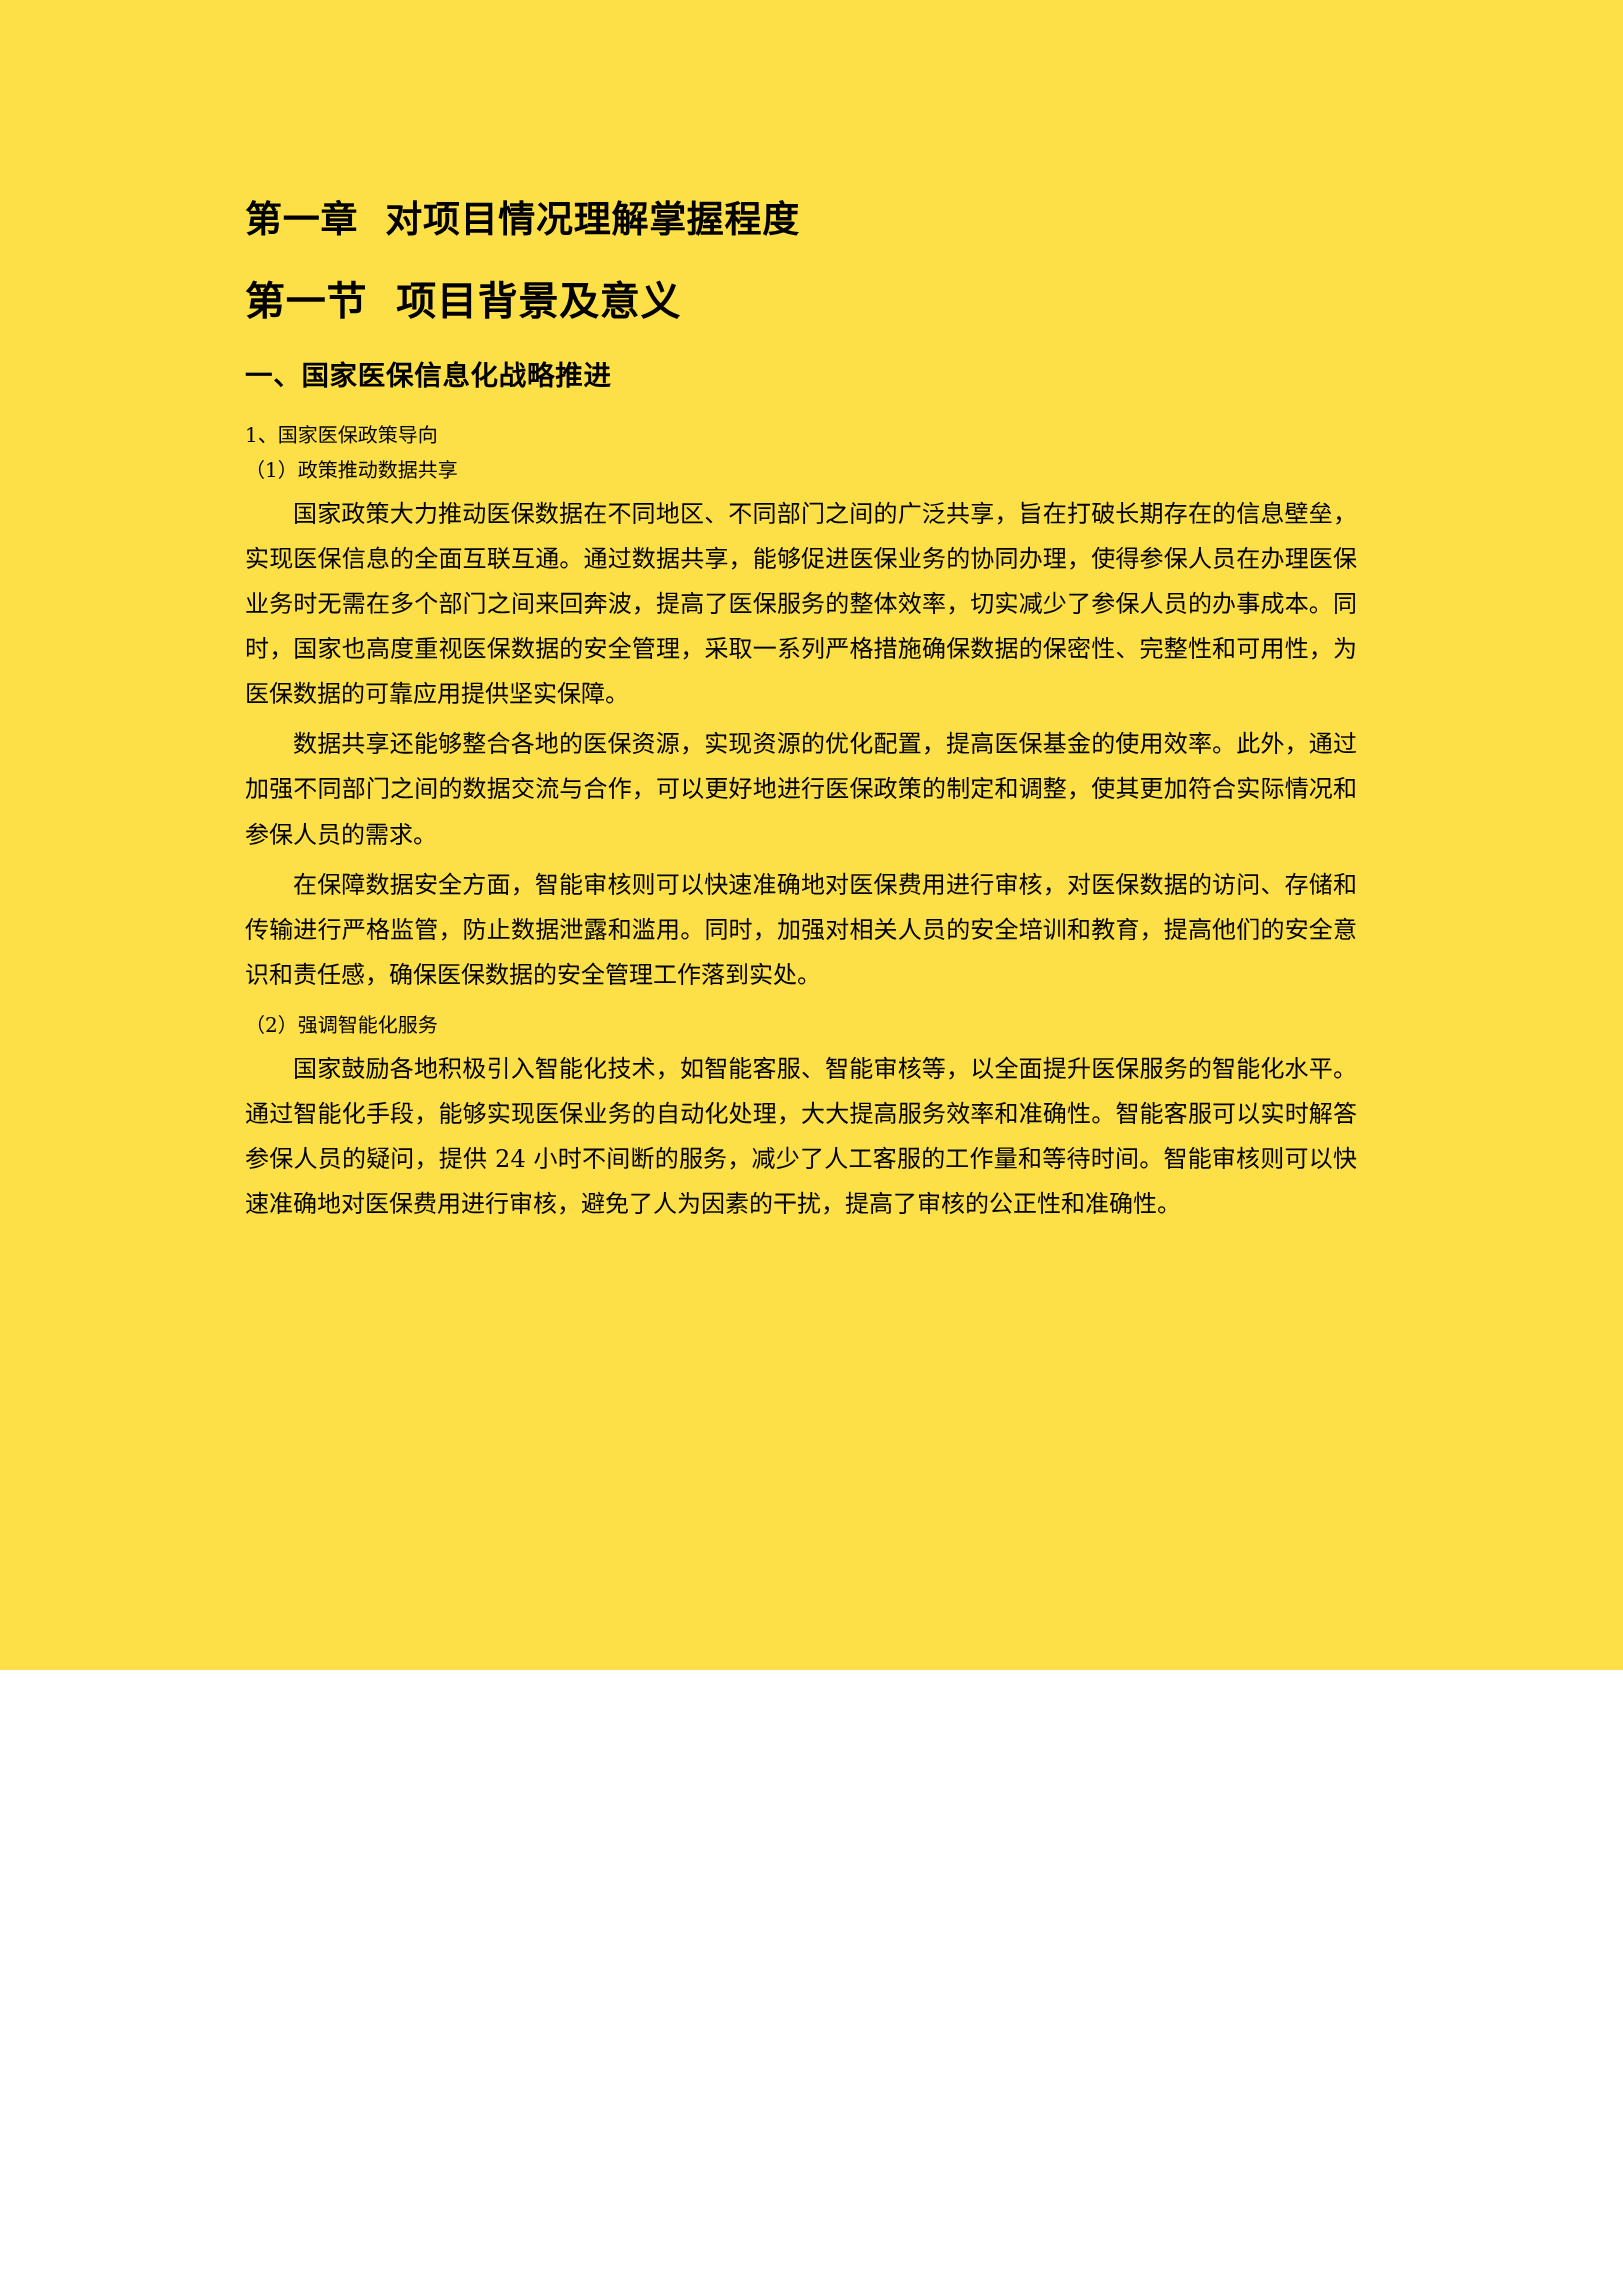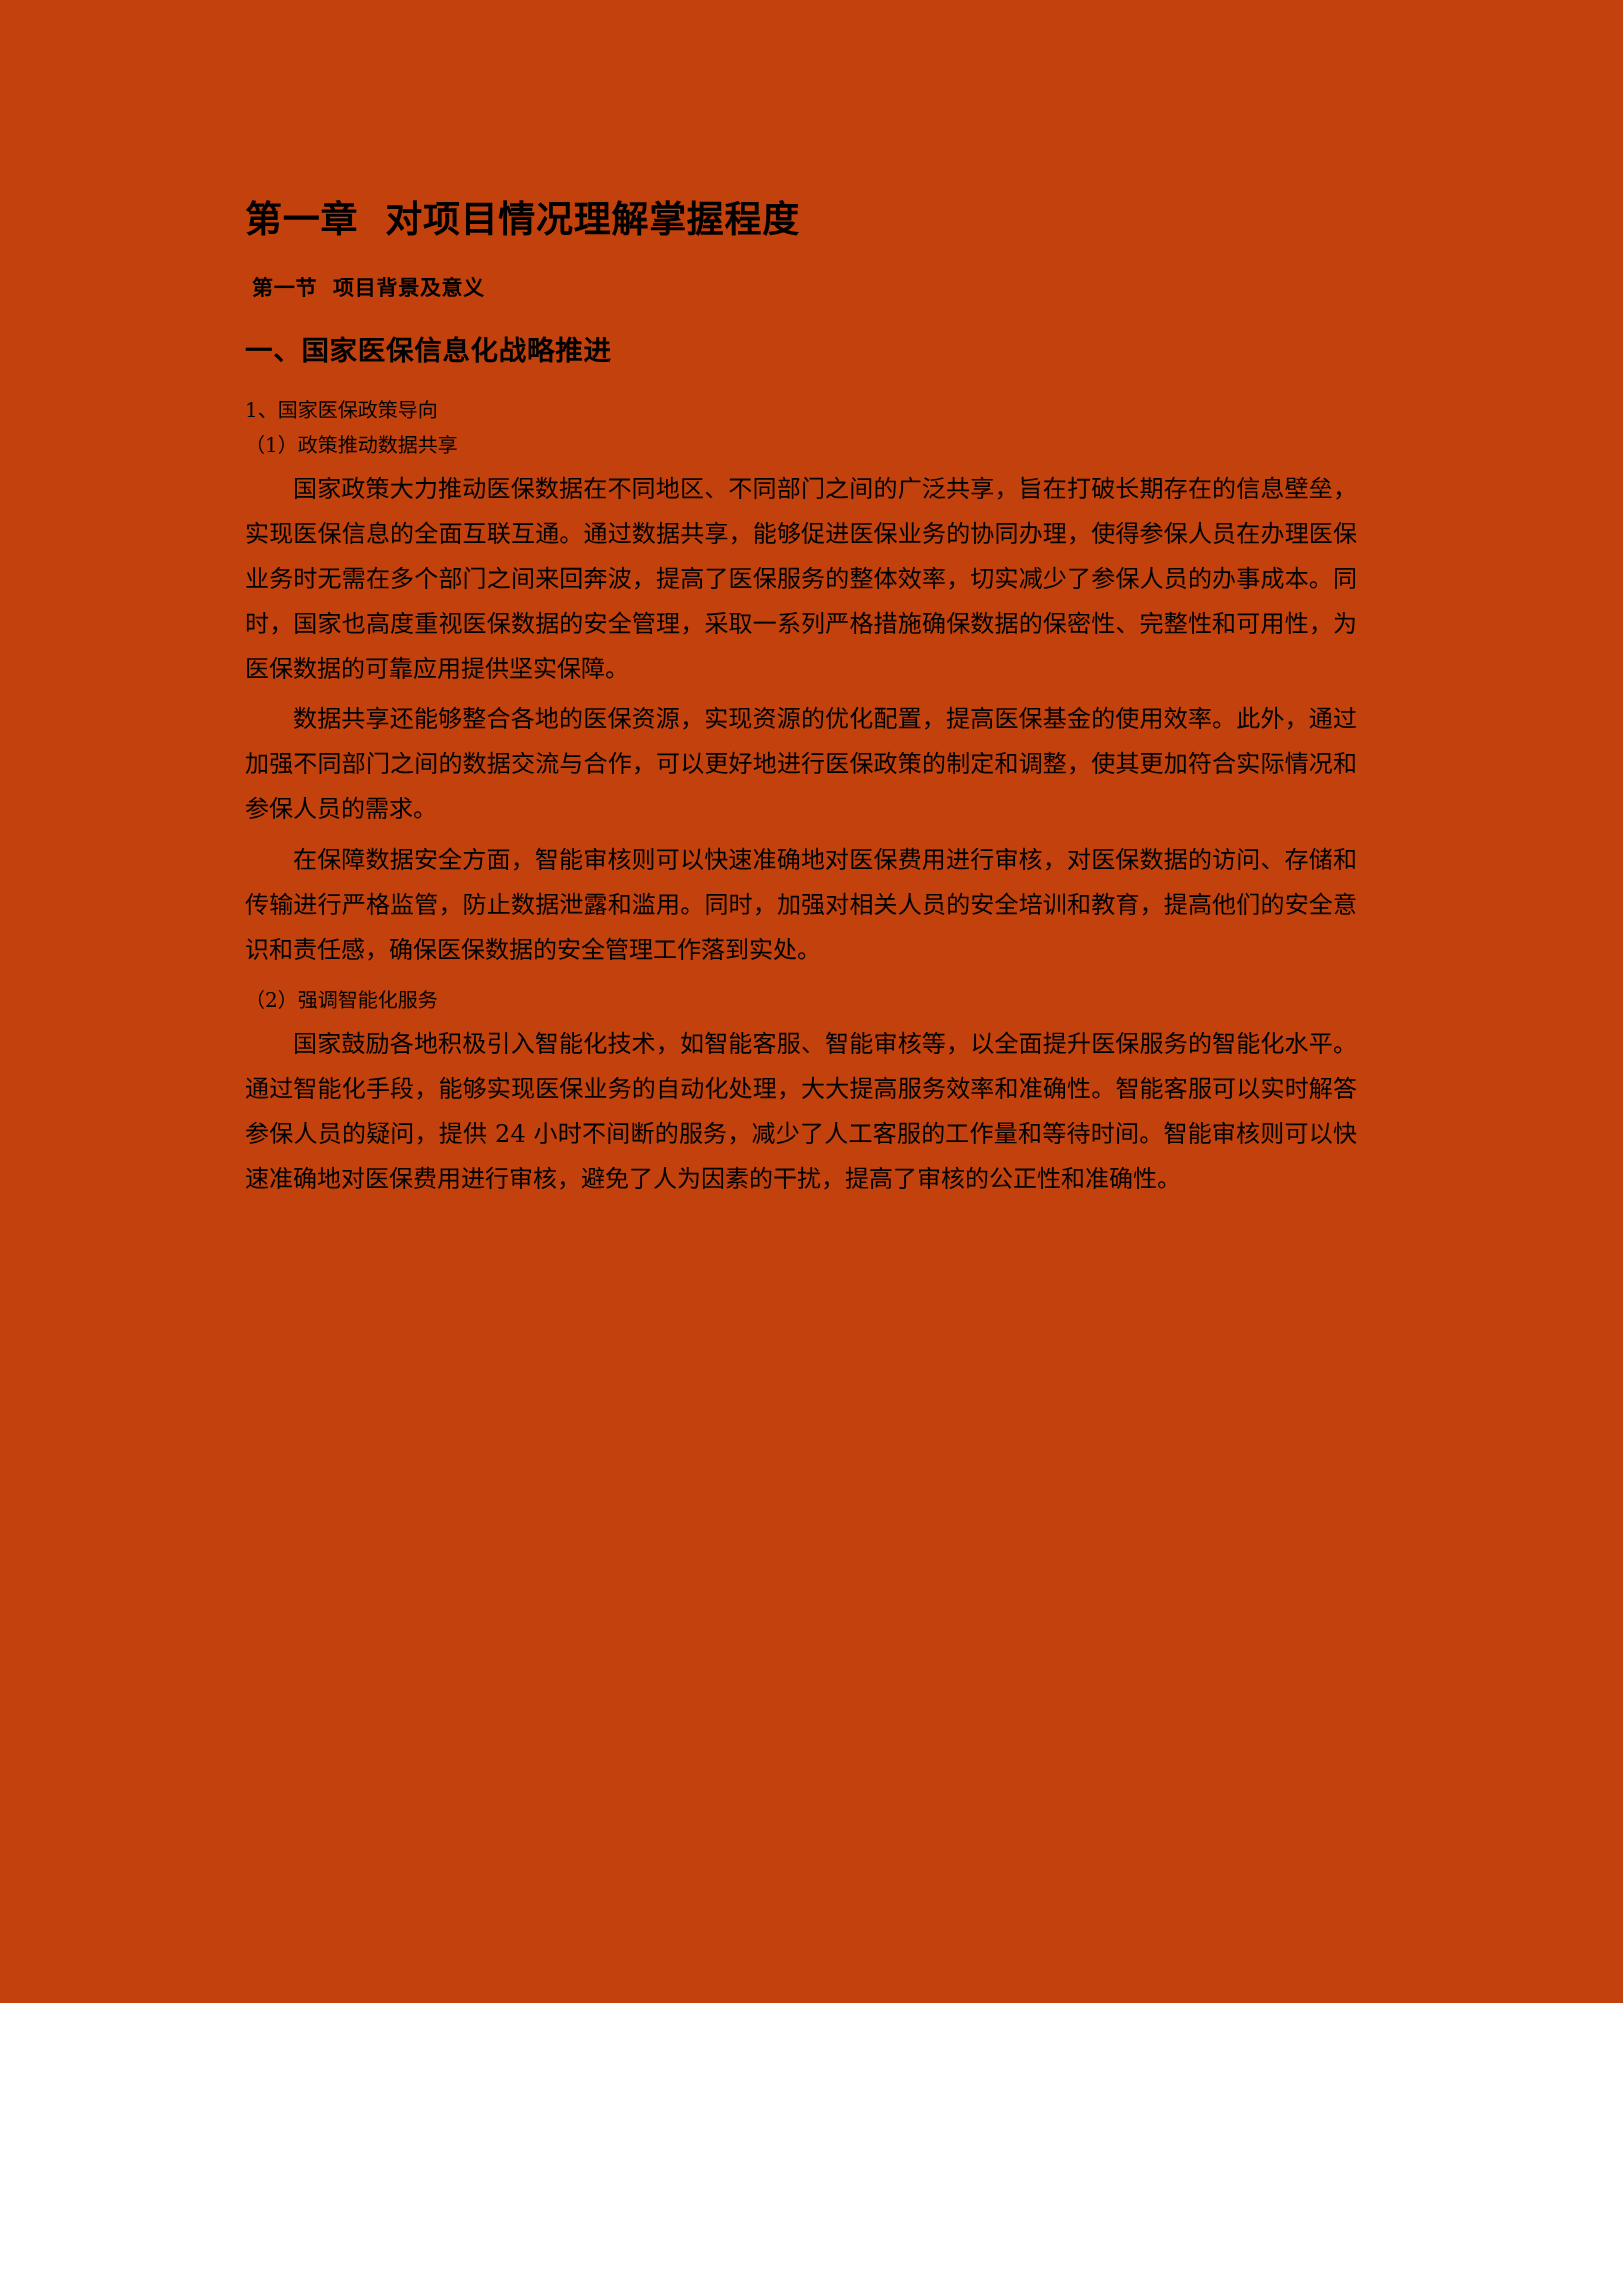--- a/index.html
+++ b/index.html
@@ -9,22 +9,22 @@
     background: #ffffff;
   }
   body {
     font-family: "DejaVu Serif", "Liberation Serif", serif;
     color: #000000;
     -webkit-font-smoothing: antialiased;
   }
   .page {
     position: relative;
     width: 1623px;
-    height: 2003px;
-    background: #c2410c;
+    height: 1670px;
+    background: #fde047;
     overflow: hidden;
     box-sizing: border-box;
   }
   .content {
     position: absolute;
     left: 245px;
     top: 196px;
     width: 1112px;
   }
 
@@ -34,24 +34,24 @@
     font-weight: bold;
     font-size: 37px;
     line-height: 1.32;
     letter-spacing: 0.7px;
     margin: 0 0 30px 0;
     white-space: pre;
   }
   .h2 {
     font-family: "DejaVu Sans", "Liberation Sans", sans-serif;
     font-weight: bold;
-    font-size: 21px;
+    font-size: 40px;
     line-height: 1.32;
     letter-spacing: 0.7px;
-    margin: 0 0 29px 7px;
+    margin: 0 0 29px 0;
     white-space: pre;
   }
   .h3 {
     font-family: "DejaVu Sans", "Liberation Sans", sans-serif;
     font-weight: bold;
     font-size: 27.5px;
     line-height: 1.32;
     letter-spacing: 0.7px;
     margin: 0 0 27.5px 0;
   }

